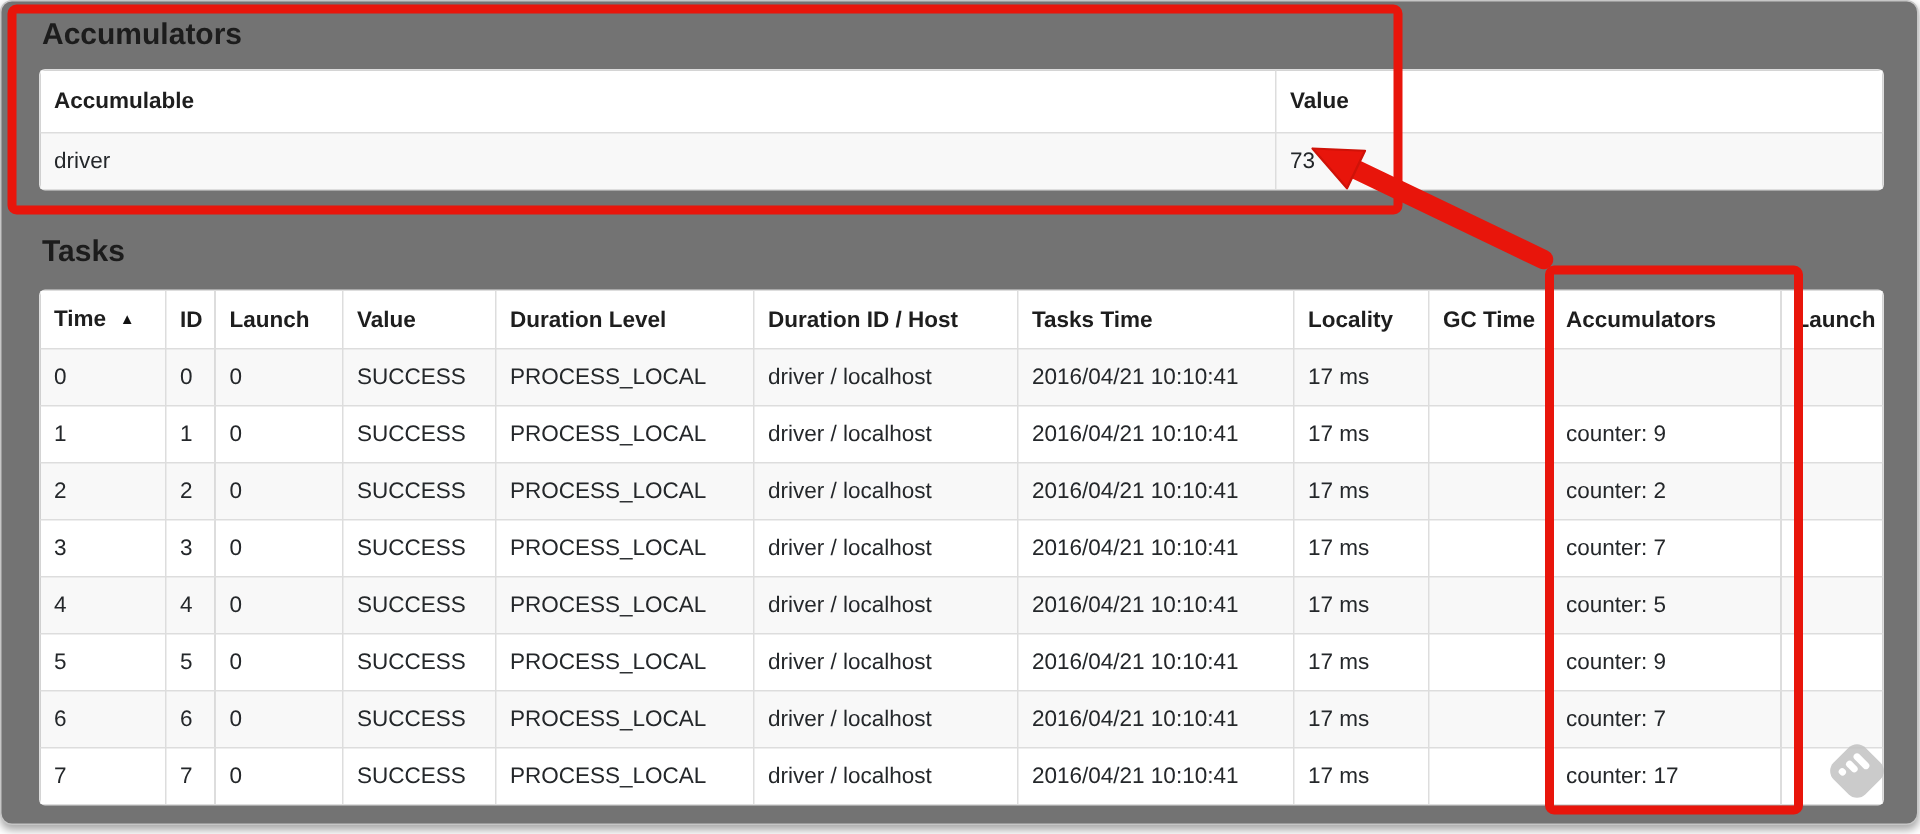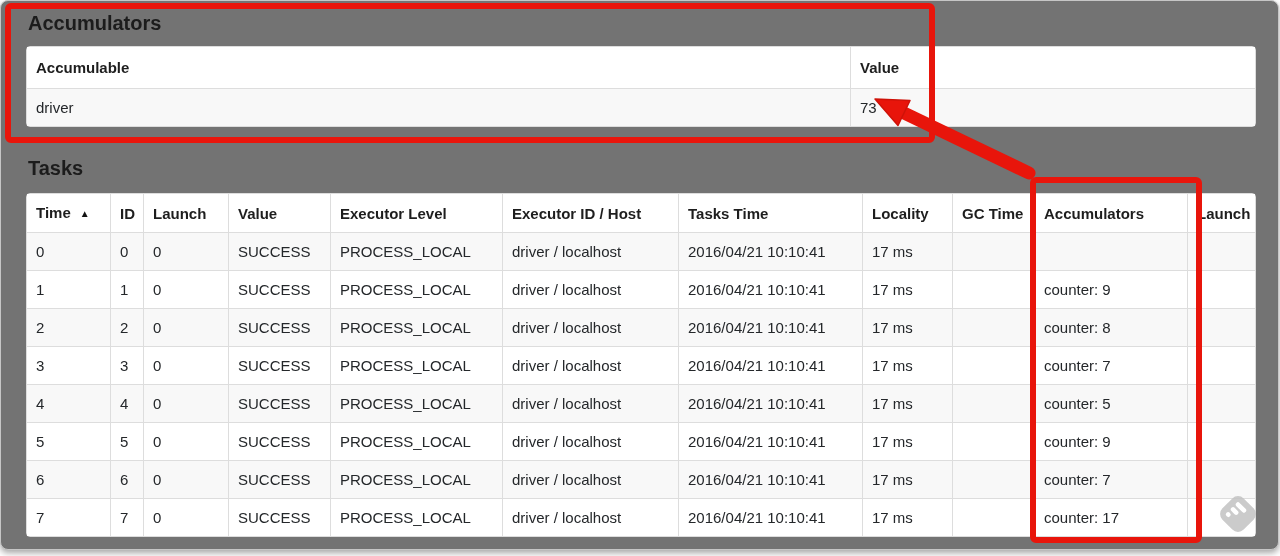--- a/index.html
+++ b/index.html
@@ -64,22 +64,22 @@
         <col style="width:82px">
           <col style="width:153px">
           <col style="width:68px">
       </colgroup>
       <thead>
         <tr>
           <th><span>Time</span><span class="sort-icon">▲</span></th>
           <th>ID</th>
           <th>Launch</th>
           <th>Value</th>
-          <th>Executor Level</th>
-          <th>Executor ID / Host</th>
+          <th>Duration Level</th>
+          <th>Duration ID / Host</th>
           <th>Tasks Time</th>
           <th>Locality</th>
           <th>GC Time</th>
           <th>Accumulators</th>
           <th>Launch</th>
         </tr>
       </thead>
       <tbody>
         <tr>
           <td>0</td>
@@ -110,21 +110,21 @@
         <tr>
           <td>2</td>
           <td>2</td>
           <td>0</td>
           <td>SUCCESS</td>
           <td>PROCESS_LOCAL</td>
           <td>driver / localhost</td>
           <td>2016/04/21 10:10:41</td>
           <td>17 ms</td>
           <td></td>
-          <td>counter: 8</td>
+          <td>counter: 2</td>
           <td></td>
         </tr>
         <tr>
           <td>3</td>
           <td>3</td>
           <td>0</td>
           <td>SUCCESS</td>
           <td>PROCESS_LOCAL</td>
           <td>driver / localhost</td>
           <td>2016/04/21 10:10:41</td>

